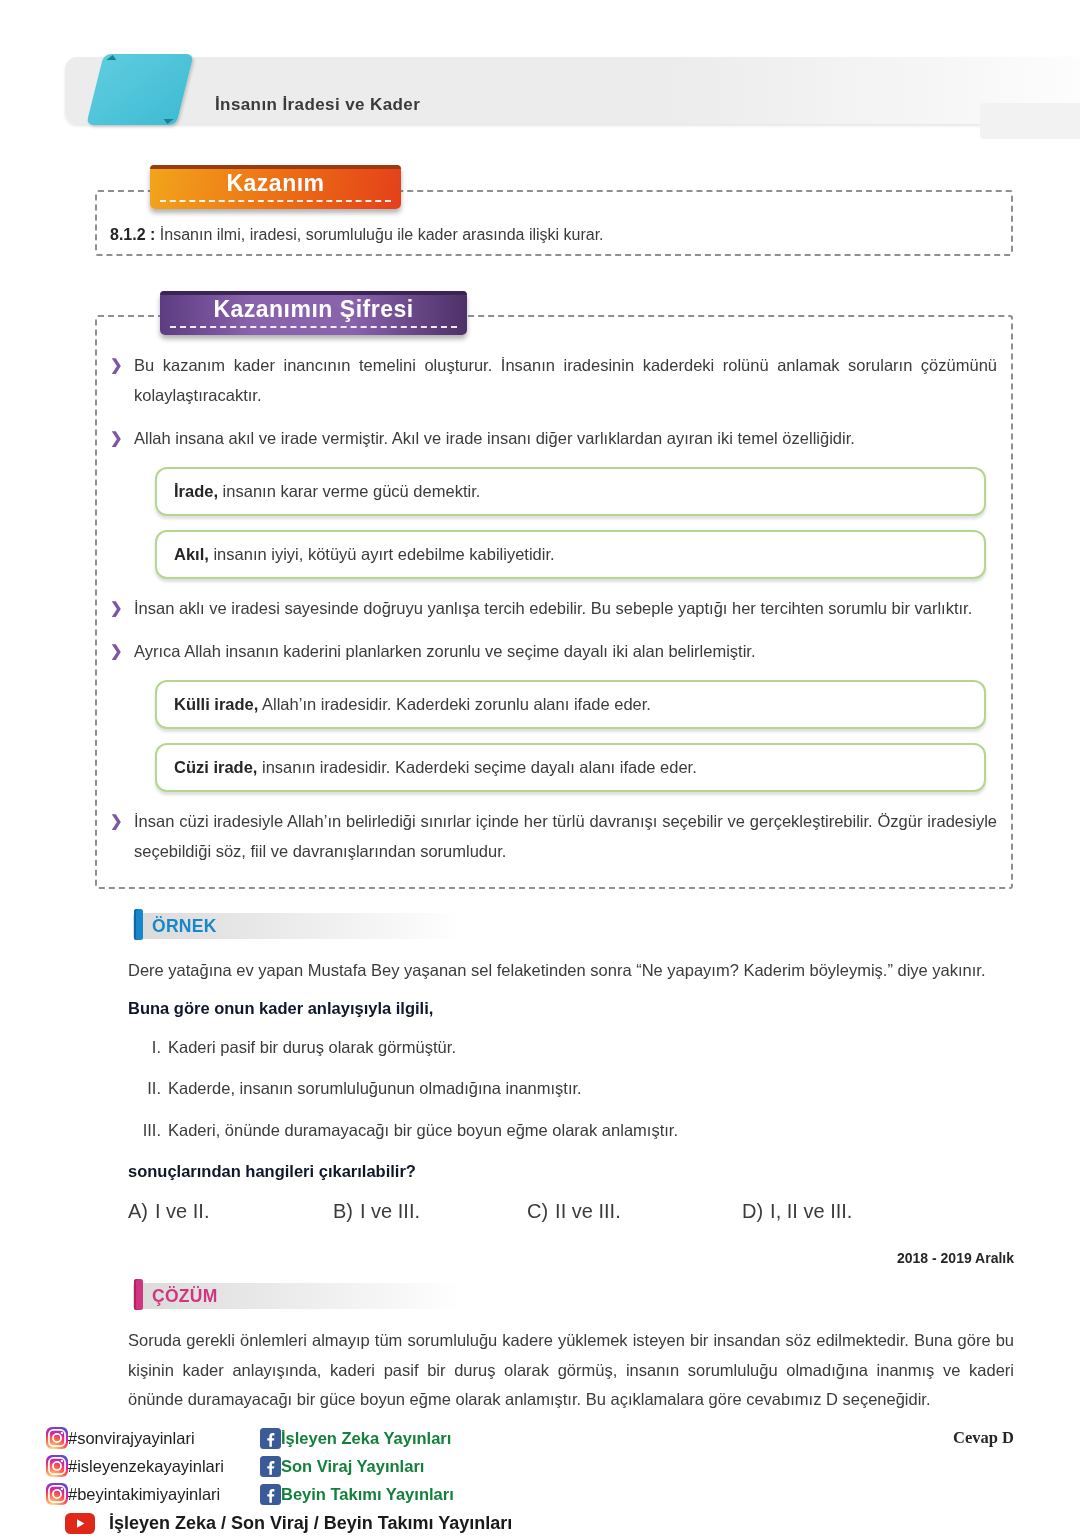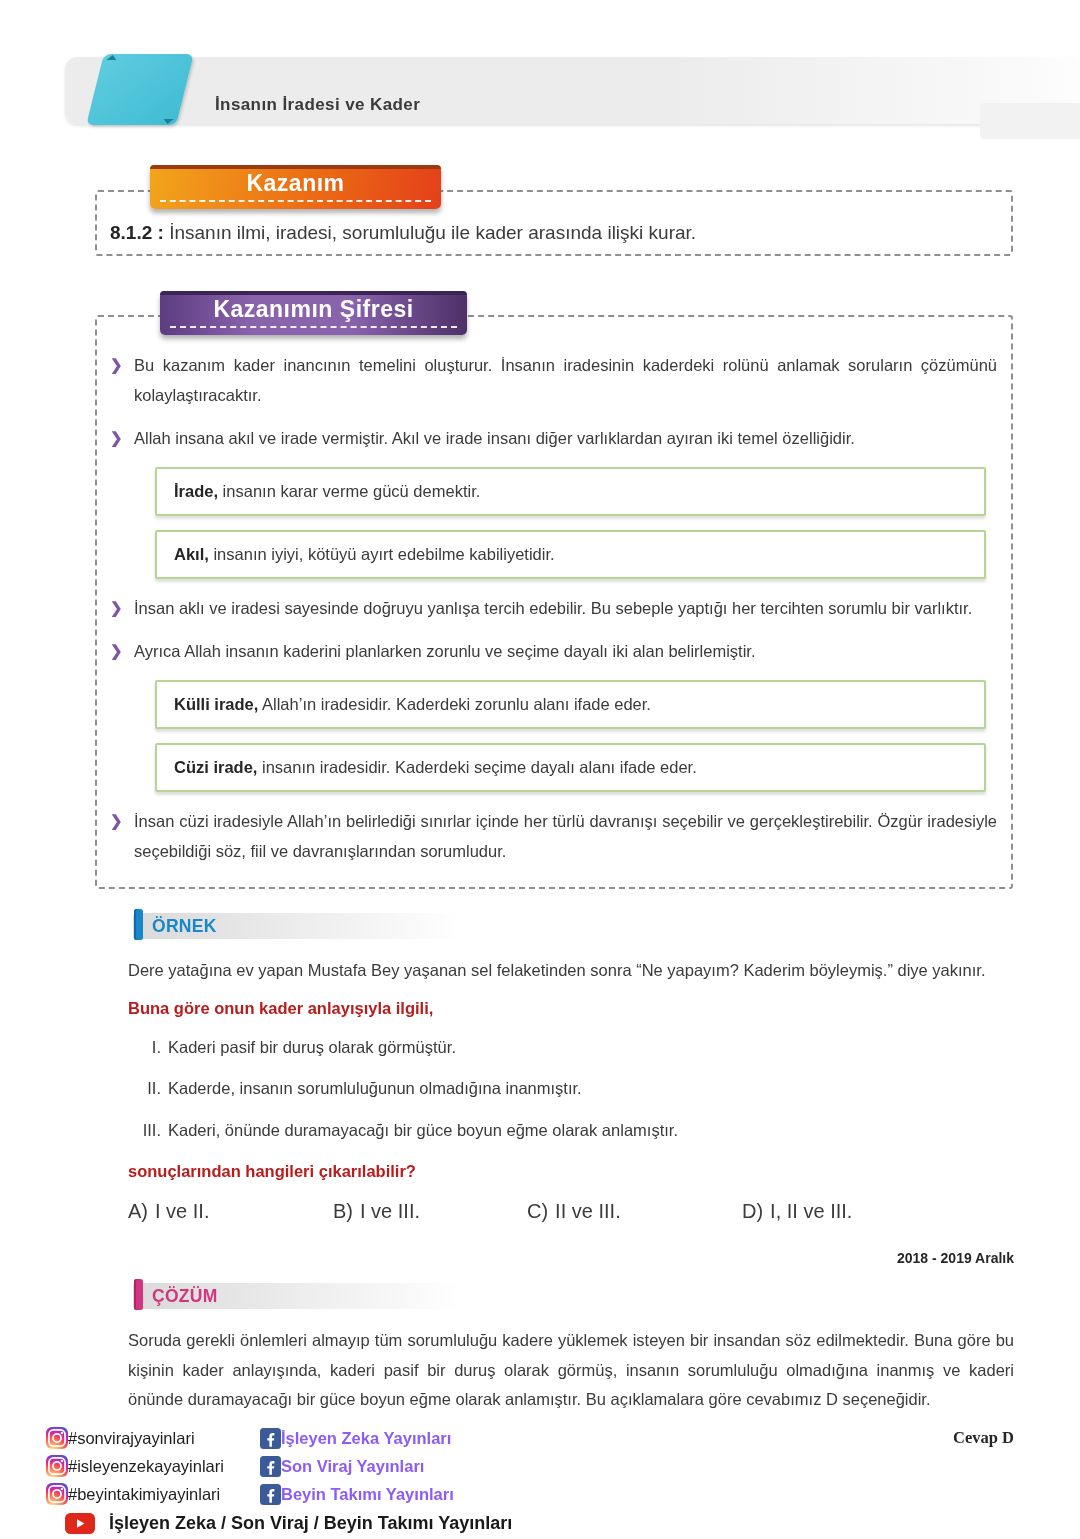--- a/index.html
+++ b/index.html
@@ -49,55 +49,55 @@
   }
   .banner::before {
     content: ""; position: absolute; top: 0; left: 0; right: 0; height: 4px;
     border-radius: 5px 5px 0 0;
   }
   .banner::after {
     content: ""; position: absolute; left: 10px; right: 10px; bottom: 7px;
     border-top: 2px dashed rgba(255,255,255,.9);
   }
   .banner-orange {
-    top: 165px; left: 150px; width: 291px;
+    top: 165px; left: 150px; width: 251px;
     background: linear-gradient(100deg, #f2a51c, #ec6c14 55%, #e4401a);
   }
   .banner-orange::before { background: #9b3a0e; }
   .banner-purple {
     top: 291px; left: 160px; width: 307px;
     background: linear-gradient(to right, #5d3c81, #8a63ad 30%, #8a63ad 62%, #4e3068);
   }
   .banner-purple::before { background: #3c2455; }
 
   
   .dashed-box {
     position: absolute; left: 95px; right: 67px;
     border: 2px dashed #8f8f8f; border-radius: 3px;
     background: #fff; box-sizing: border-box;
   }
   .kazanim-box { top: 190px; height: 66px; }
   .kazanim-line {
     position: absolute; left: 13px; right: 12px; bottom: 10px;
-    font-size: 19px; color: #3b3b3b;
+    font-size: 16px; color: #3b3b3b;
   }
   .kazanim-line b { color: #262626; }
 
   .sifre-box { top: 315px; height: 574px; padding: 33px 12px 0 10px; overflow: hidden; }
 
   .bullet {
     display: flex; margin: 0 2px 13px 0; font-size: 16.5px;
     line-height: 1.82; text-align: justify; color: #3b3b3b;
   }
   .bullet .chev {
     flex: none; width: 24px; padding-left: 3px; padding-top: 1px;
     color: #7d57a5; font-weight: bold; font-size: 15px;
   }
   .green-box {
-    margin: 14px 13px 14px 48px; border: 2px solid #b5d68f; border-radius: 2px;
+    margin: 14px 13px 14px 48px; border: 2px solid #b5d68f; border-radius: 12px;
     padding: 13px 17px; font-size: 16.5px; background: #fff;
     box-shadow: 0 3px 3px rgba(0,0,0,.13); color: #3b3b3b;
   }
   .green-box b { color: #262626; }
 
   
   .block { position: absolute; left: 128px; right: 66px; }
   .example-block { top: 913px; }
   .solution-block { top: 1283px; }
 
@@ -107,41 +107,41 @@
     border-radius: 3px; display: flex; align-items: center;
   }
   .tag-bar { width: 9px; height: 31px; border-radius: 2.5px; margin: -3px 9px 0 1px; }
   .tag-label { font-weight: bold; font-size: 17.5px; letter-spacing: .3px; padding-top: 1px; }
   .tag-blue .tag-bar { background: #1787c9; box-shadow: inset 2px 0 0 #0d6aa8; }
   .tag-blue .tag-label { color: #1787c9; }
   .tag-pink .tag-bar { background: #d2357f; box-shadow: inset 2px 0 0 #b02364; }
   .tag-pink .tag-label { color: #d2357f; }
 
   .para { font-size: 16.5px; line-height: 1.8; text-align: justify; margin: 0 0 13px 0; }
-  .bold-line { font-size: 16.5px; font-weight: bold; color: #b91c1c; margin: 0 0 15px 0; }
+  .bold-line { font-size: 16.5px; font-weight: bold; color: #0f172a; margin: 0 0 15px 0; }
 
   .statement { display: flex; font-size: 16.5px; line-height: 1.8; margin-bottom: 12px; }
   .statement .numeral { flex: none; width: 33px; text-align: right; padding-right: 7px; }
 
   .options {
     display: grid; grid-template-columns: 205px 194px 215px 1fr;
     margin-top: 19px; font-size: 20px;
   }
   .option .opt-label { margin-right: 7px; }
 
   .exam-date { margin-top: 27px; text-align: right; font-weight: bold; font-size: 14px; color: #262626; }
   .answer-line { margin-top: 6px; text-align: right; font-weight: bold; font-size: 16.5px; color: #262626; font-family: Liberation Serif, serif; }
 
   
   .footer { position: absolute; left: 46px; top: 1424px; }
   .social-cols { display: flex; }
   .social-col-ig { width: 214px; }
   .social-row { display: flex; align-items: center; height: 28px; gap: 0; }
   .social-row .handle { font-size: 16.5px; color: #1e1e1e; }
-  .social-row .fb-name { font-size: 16.5px; font-weight: bold; color: #8b5cf6; }
+  .social-row .fb-name { font-size: 16.5px; font-weight: bold; color: #15803d; }
   .icon-svg { display: block; }
   .yt-row { display: flex; align-items: center; gap: 14px; margin: 5px 0 0 19px; }
   .yt-row .yt-text { font-size: 18px; font-weight: bold; color: #1a1a1a; }
 </style>
 </head>
 <body>
 
 <div class="page">
 
   <svg width="0" height="0" style="position:absolute" aria-hidden="true">

